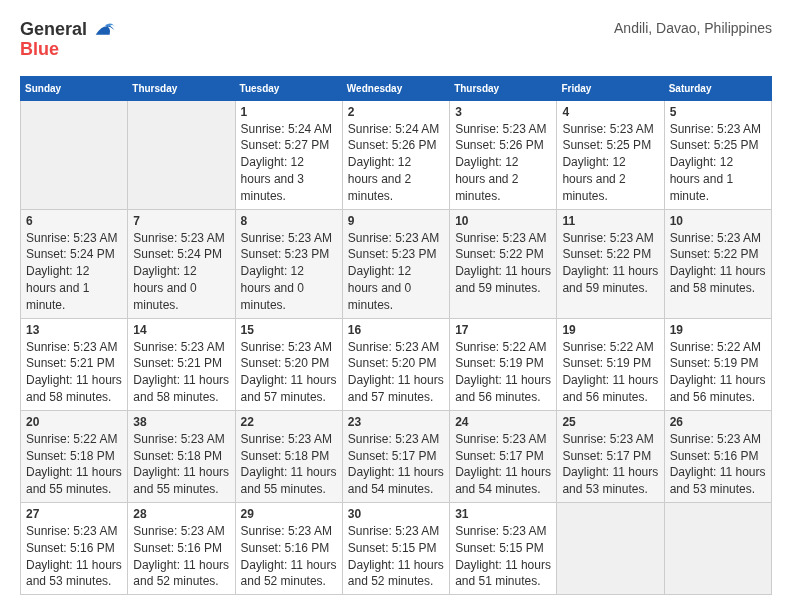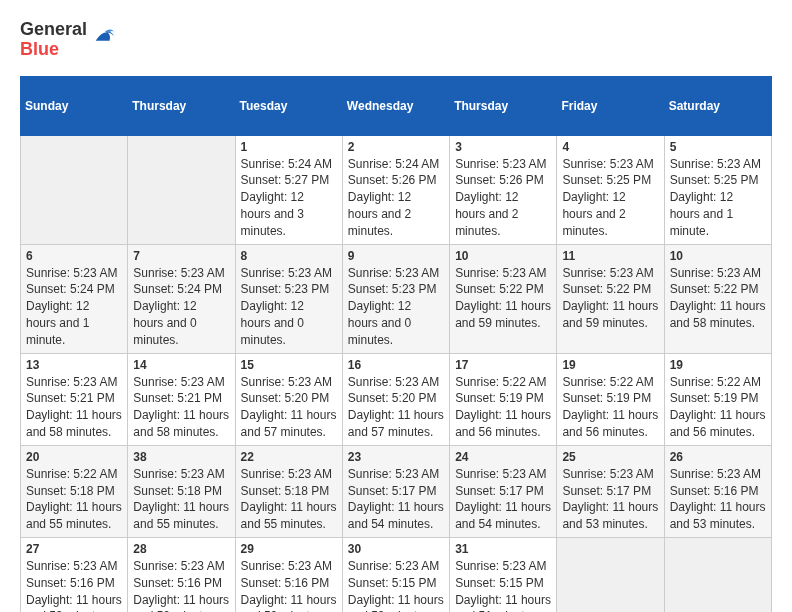--- a/index.html
+++ b/index.html
@@ -14,21 +14,21 @@
       padding: 20px 20px 10px 20px;
     }
     .header-section {
       display: flex;
       justify-content: space-between;
       align-items: flex-start;
       margin-bottom: 16px;
     }
     .logo {
       display: flex;
-      align-items: center;
+      align-items: flex-start;
       gap: 0;
     }
     .logo-text {
       display: flex;
       flex-direction: column;
       line-height: 1.1;
     }
     .logo-general {
       font-size: 18px;
       font-weight: bold;
@@ -59,23 +59,23 @@
       color: #555;
     }
     .calendar {
       width: 100%;
       border-collapse: collapse;
       font-size: 11px;
     }
     .calendar th {
       background-color: #1a5fb4;
       color: white;
-      padding: 22px 4px;
+      padding: 6px 4px;
       text-align: left;
-      font-size: 12px;
+      font-size: 10px;
       font-weight: bold;
       border: 1px solid #1a5fb4;
     }
     .calendar td {
       border: 1px solid #ccc;
       padding: 4px 5px;
       vertical-align: top;
       width: calc(100% / 7);
       min-height: 70px;
       height: 80px;
@@ -116,20 +116,21 @@
       <div class="logo-text">
         <span class="logo-general">General</span>
         <span class="logo-blue">Blue</span>
       </div>
       <svg class="logo-icon" viewBox="0 0 30 30" xmlns="http://www.w3.org/2000/svg">
         <path d="M5 20 Q15 5 25 15 Q20 8 15 10 Q22 12 20 20 Z" fill="#1a5fb4"></path>
         <path d="M15 10 Q22 5 26 12 Q23 8 20 11 Z" fill="#4a90d9"></path>
       </svg>
     </div>
     <div class="title-section">
+      <div class="location">Andili, Davao, Philippines</div>
     </div>
   </div>
 
   <table class="calendar">
     <thead>
       <tr>
       <th>Sunday</th>
           <th>Thursday</th>
           <th>Tuesday</th>
           <th>Wednesday</th>

